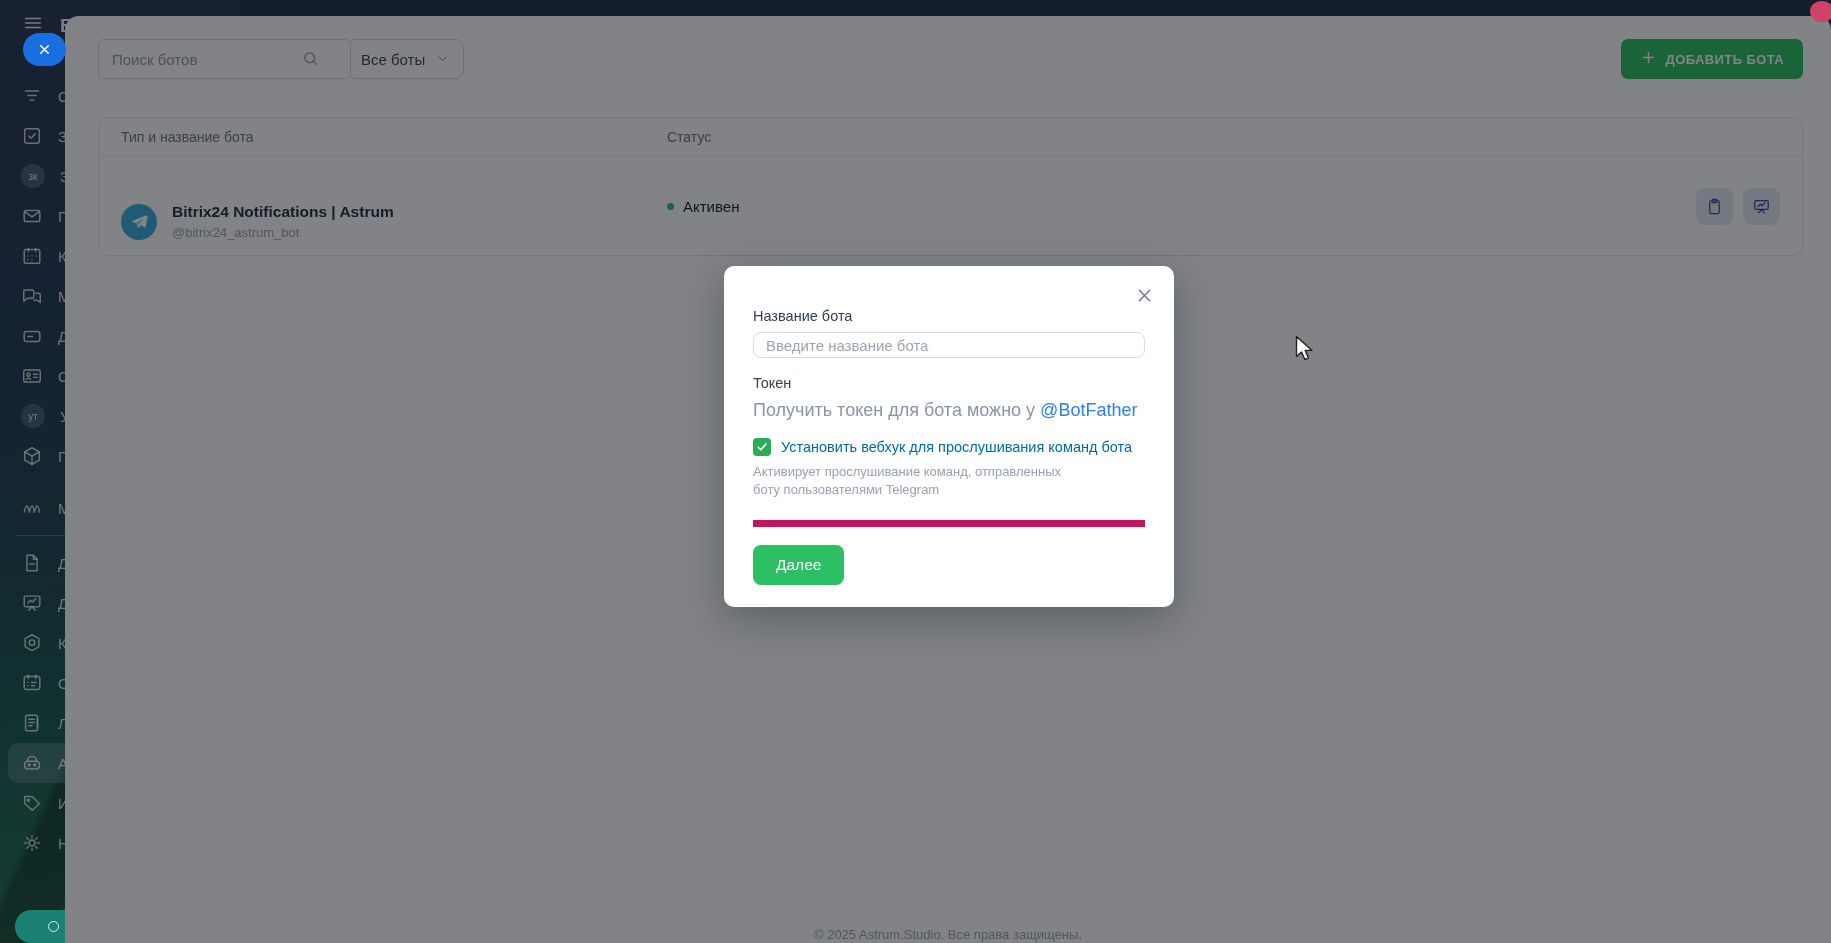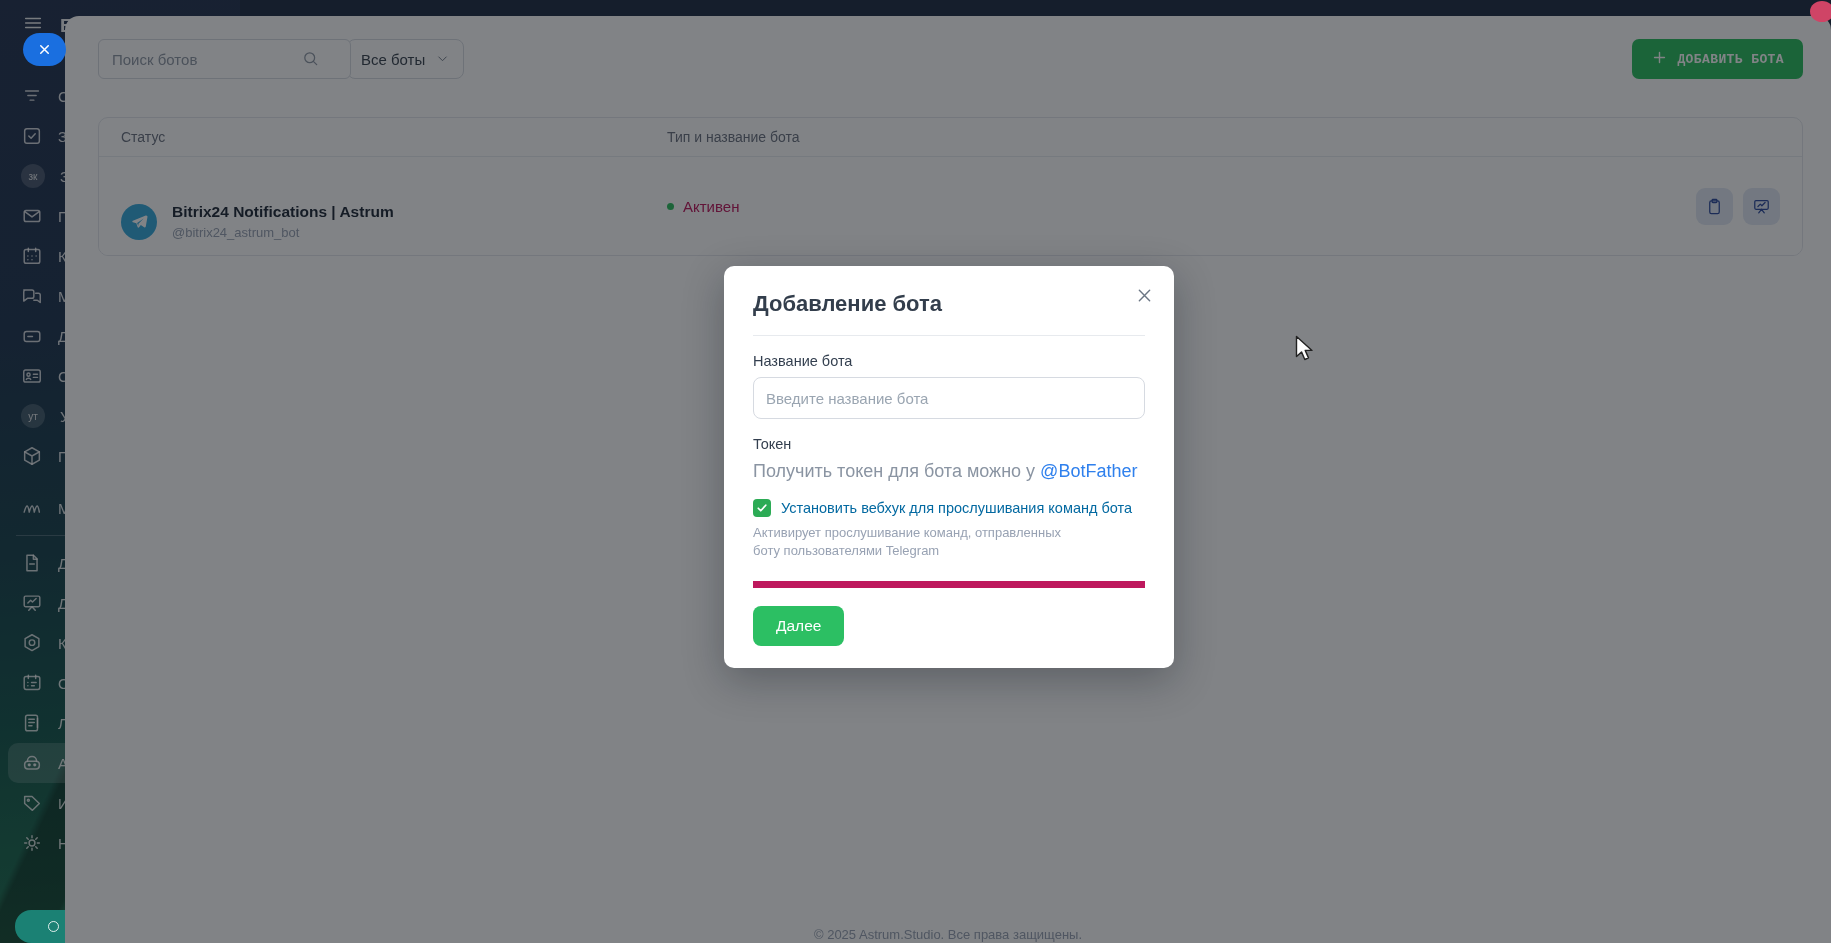--- a/index.html
+++ b/index.html
@@ -29,49 +29,49 @@
   .toolbar { display:flex; align-items:center; padding:23px 28px 0 33px; }
   .search-box { position:relative; width:233px; }
   .search-box input { width:253px; height:40px; border:1px solid #d7dbe2; border-radius:6px; padding:0 36px 0 13px;
         font-size:15px; color:#2f3a48; font-family:inherit; outline:none; }
   .search-box input::placeholder { color:#8f98a5; }
   .search-ic { position:absolute; right:11px; top:10px; color:#8f98a5; }
   .filter { margin-left:16px; height:40px; border:1px solid #d7dbe2; border-radius:8px; padding:0 13px; display:flex;
         align-items:center; gap:10px; font-size:15px; color:#39434f; cursor:pointer; background:#fff; }
   .filter .chev { color:#737d8a; margin-top:2px; }
   .add-btn { margin-left:auto; height:40px; background:#2bbf5e; border:none; border-radius:7px; color:#fff;
-        font-family:Liberation Mono, monospace; font-size:13px; font-weight:700; letter-spacing:.4px; padding:0 19px; display:flex;
+        font-family:Liberation Sans, sans-serif; font-size:13px; font-weight:700; letter-spacing:.4px; padding:0 19px; display:flex;
         align-items:center; gap:9px; cursor:pointer; }
 
   
   .table-card { margin:38px 28px 0 33px; border:1px solid #e4e7ec; border-radius:10px; overflow:hidden; }
   .t-head { display:grid; grid-template-columns:546px 1fr auto; padding:11px 22px; border-bottom:1px solid #e9ecf0;
         font-size:14px; color:#6b7280; }
   .t-row { display:grid; grid-template-columns:546px 1fr auto; align-items:center; padding:15px 22px; background:#fff; }
   .bot-cell { display:flex; align-items:center; gap:15px;margin-top:31px; }
   .tg-avatar { width:36px; height:36px; border-radius:50%; background:#35a9dc; display:flex; align-items:center; justify-content:center; }
   .bot-name { font-size:15.5px; font-weight:700; color:#1f2937; }
   .bot-handle { font-size:13px; color:#98a2b3; margin-top:4px; }
-  .status { display:flex; align-items:center; gap:9px; font-size:15px; color:#be185d; }
+  .status { display:flex; align-items:center; gap:9px; font-size:15px; color:#0f172a; }
   .dot { width:7px; height:7px; border-radius:50%; background:#2cbf5e; }
   .row-actions { display:flex; gap:10px; }
   .act-btn { width:37px; height:37px; border:none; border-radius:9px; background:#e2e9f4; color:#2c4a9e;
         display:flex; align-items:center; justify-content:center; cursor:pointer; }
 
   .footer { position:absolute; bottom:1px; left:0; right:0; text-align:center; font-size:13px; color:#98a2b3; }
 
   
   .overlay { position:absolute; inset:0; background:rgba(14,17,23,.52); z-index:5; }
   .modal { position:absolute; left:724px; top:266px; width:450px; background:#fff; border-radius:10px; z-index:6;
         box-shadow:0 12px 40px rgba(10,15,25,.3); padding:25px 29px 22px 29px; }
   .modal-title { font-size:22px; font-weight:700; color:#333e4c; padding-bottom:18px; border-bottom:1px solid #e7eaee; }
   .modal-close { position:absolute; top:16px; right:17px; width:26px; height:26px; border:none; background:none;
         color:#6b7684; cursor:pointer; display:flex; align-items:center; justify-content:center; }
   .fld-label { font-size:14.5px; color:#333f4f; margin:17px 0 8px; }
-  .fld-input { width:100%; height:42px; border:1px solid #d6dae1; border-radius:8px; padding:0 12px; font-size:15px;
+  .fld-input { width:100%; height:26px; border:1px solid #d6dae1; border-radius:8px; padding:0 12px; font-size:15px;
         font-family:inherit; color:#2f3a48; outline:none; }
   .fld-input::placeholder { color:#9aa5b1; }
   .hint { font-size:18px; color:#8a94a2; margin-top:9px; }
   .hint a { color:#2f80ed; text-decoration:none; cursor:pointer; }
   .chk-row { display:flex; align-items:center; gap:10px; margin-top:17px; cursor:pointer; }
   .chk-box { width:18px; height:18px; border-radius:4px; background:#2cab55; color:#fff; display:flex;
         align-items:center; justify-content:center; flex:0 0 18px; }
   .chk-label { font-size:14.5px; color:#0369a1; }
   .chk-desc { font-size:13px; color:#98a2b3; margin-top:7px; max-width:322px; line-height:1.35; }
   .modal-foot { border-top:7px solid #be185d; margin-top:22px; padding-top:18px; }
@@ -283,22 +283,22 @@
     <button class="add-btn">
       <span><svg class="ic" width="17" height="17" viewBox="0 0 24 24" style="stroke-width:2">
             <path d="M12 5v14M5 12h14"></path>
           </svg></span>
       <span>ДОБАВИТЬ БОТА</span>
     </button>
   </div>
 
   <div class="table-card">
     <div class="t-head">
+      <span>Тип и название бота</span>
       <span>Статус</span>
-      <span>Тип и название бота</span>
       <span></span>
     </div>
     <div class="t-row">
       <div class="bot-cell">
         <span class="tg-avatar">
           <svg width="19" height="19" viewBox="0 0 24 24">
               <path fill="#ffffff" d="M20.7 4.2L3.6 11.1c-.9.36-.84 1.62.1 1.88l4.3 1.2 1.6 4.9c.28.86 1.37.98 1.87.22l2.2-3.0 4.2 3.1c.74.55 1.8.16 2-.78l2.2-12.3c.18-1.03-.8-1.86-1.77-1.4zM9 13.8l8.3-5.6-6.6 6.6-.3 2.8z"></path>
             </svg>
         </span>
         <div>
@@ -331,21 +331,20 @@
 </div>
 
 <div class="overlay"></div>
 
 <div class="modal">
   <button class="modal-close">
     <svg class="ic" width="19" height="19" viewBox="0 0 24 24" style="stroke-width:1.8">
         <path d="M5.5 5.5l13 13M18.5 5.5l-13 13"></path>
       </svg>
   </button>
-  <div class="modal-title">Добавление бота</div>
 
   <div class="fld-label">Название бота</div>
   <input class="fld-input" type="text" placeholder="Введите название бота" style="">
 
   <div class="fld-label">Токен</div>
 
   <div class="hint"><span>Получить токен для бота можно у </span><a>@BotFather</a></div>
 
   <div class="chk-row">
     <span class="chk-box">

